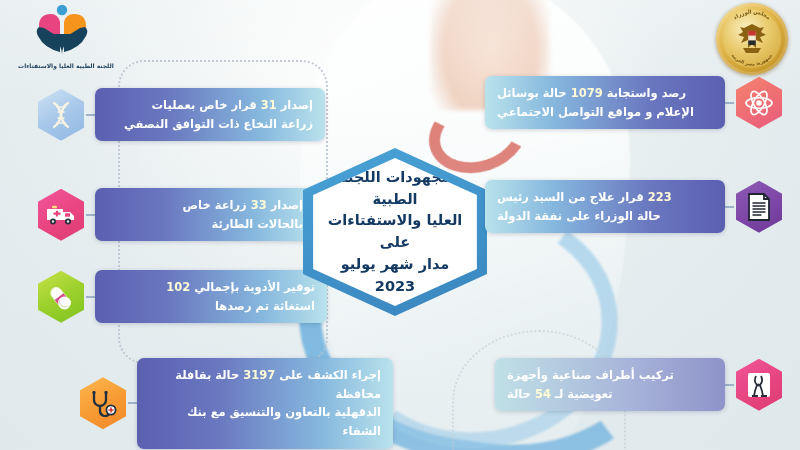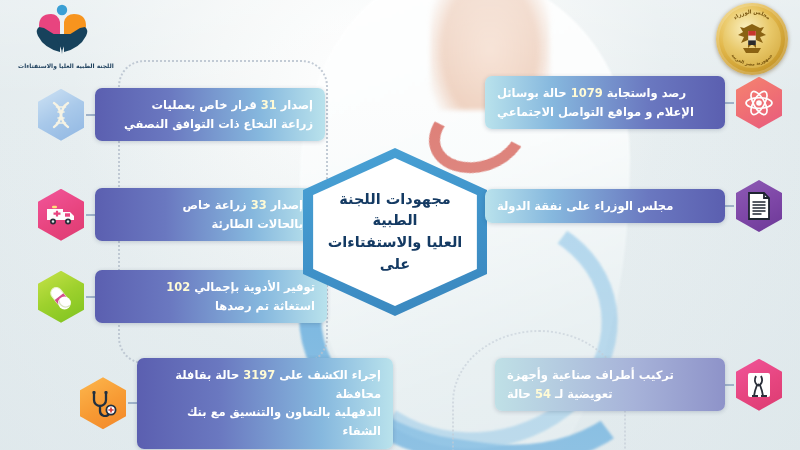--- a/index.html
+++ b/index.html
@@ -240,20 +240,21 @@
       <div>الدقهلية بالتعاون والتنسيق مع بنك الشفاء</div>
     </div>
   </div>
 
   <div class="hexwrap">
     <div class="hex-outer"></div>
     <div class="hex-inner">
       <div class="hex-text">
         <div>مجهودات اللجنة الطبية</div>
         <div>العليا والاستفتاءات على</div>
+        <div>مدار شهر يوليو 2023</div>
       </div>
     </div>
   </div>
 
   <div class="pill" style="right:16px;top:76px;">
     <div class="bar bar-r" style="width:216px;">
       <div>
         <span>رصد واستجابة</span>
         <span class="num">1079</span>
         <span>حالة بوسائل</span>
@@ -268,21 +269,25 @@
           <ellipse cx="16" cy="16" rx="13" ry="5.4" transform="rotate(60 16 16)"></ellipse>
           <ellipse cx="16" cy="16" rx="13" ry="5.4" transform="rotate(120 16 16)"></ellipse>
         </g>
         <circle cx="16" cy="16" r="2.8" fill="#fdfdfd"></circle>
       </svg>
     </div>
   </div>
 
   <div class="pill" style="right:16px;top:180px;">
     <div class="bar bar-r" style="width:216px;">
-      <div>مجلس الوزراء على نفقة الدولة</div>
+      <div>
+        <span class="num">223</span>
+        <span>قرار علاج من السيد رئيس</span>
+      </div>
+      <div>حالة الوزراء على نفقة الدولة</div>
     </div>
     <div class="tick"></div>
     <div class="hexicon hx-doc">
       <svg width="26" height="30" viewBox="0 0 26 30">
         <path d="M3 2 H18 L23 7 V28 H3 Z" fill="#ffffff" stroke="#1e2430" stroke-width="1.8"></path>
         <path d="M18 2 V7 H23" fill="none" stroke="#1e2430" stroke-width="1.8"></path>
         <g stroke="#1e2430" stroke-width="1.5">
           <path d="M6.5 11 h13"></path>
             <path d="M6.5 14 h13"></path>
             <path d="M6.5 17 h13"></path>

